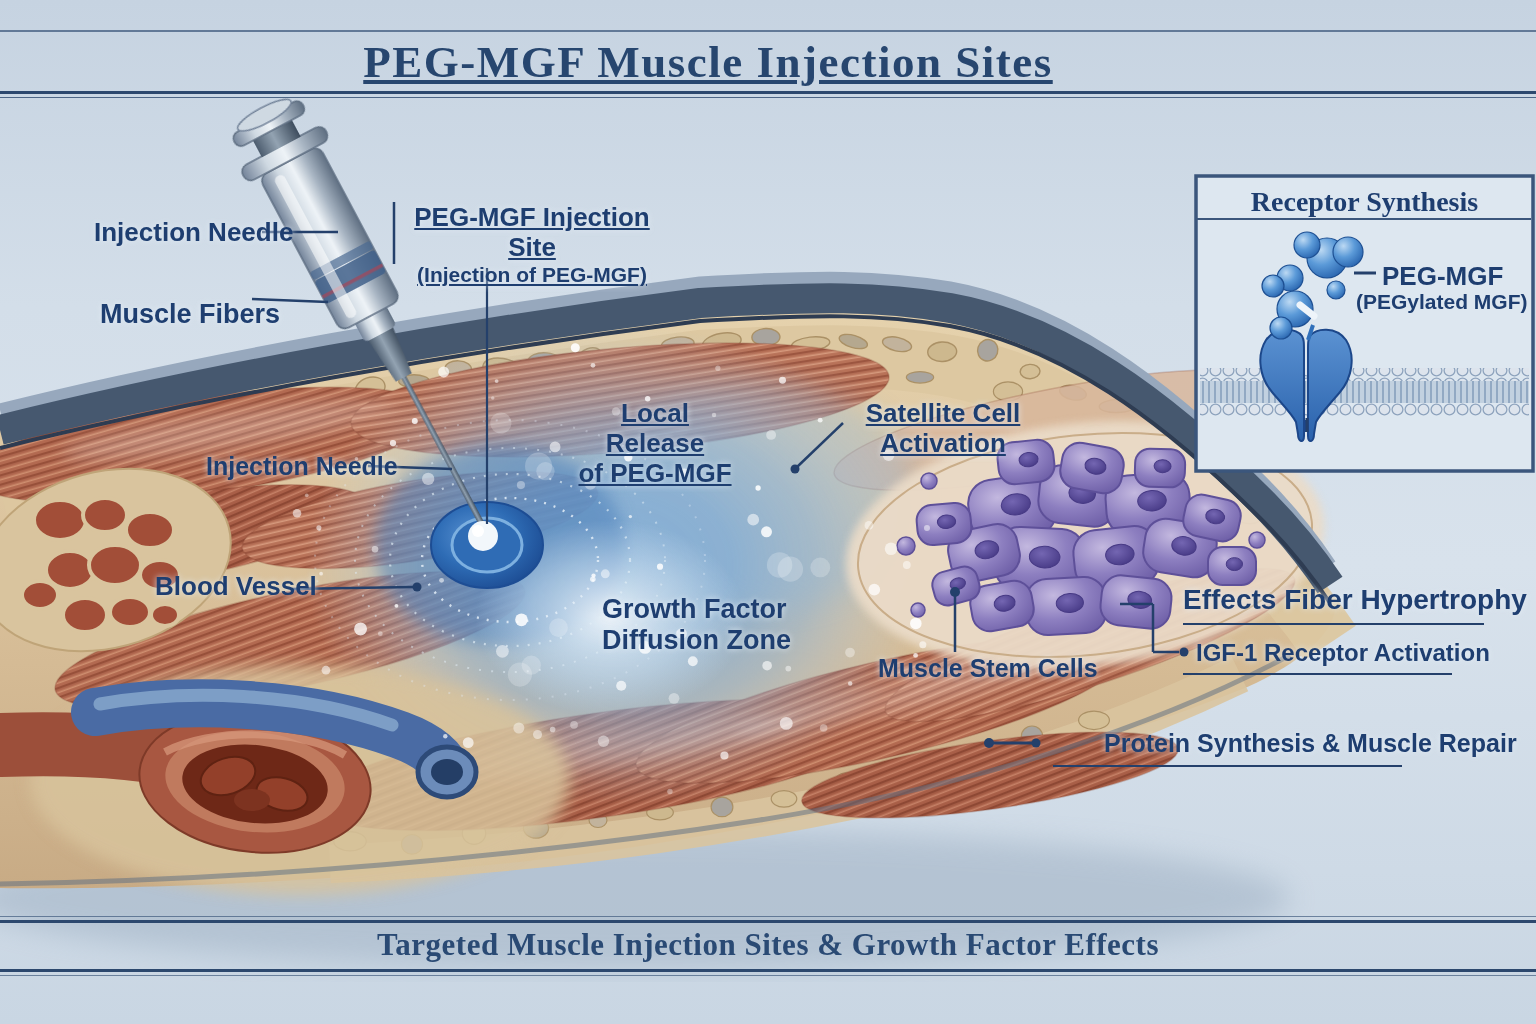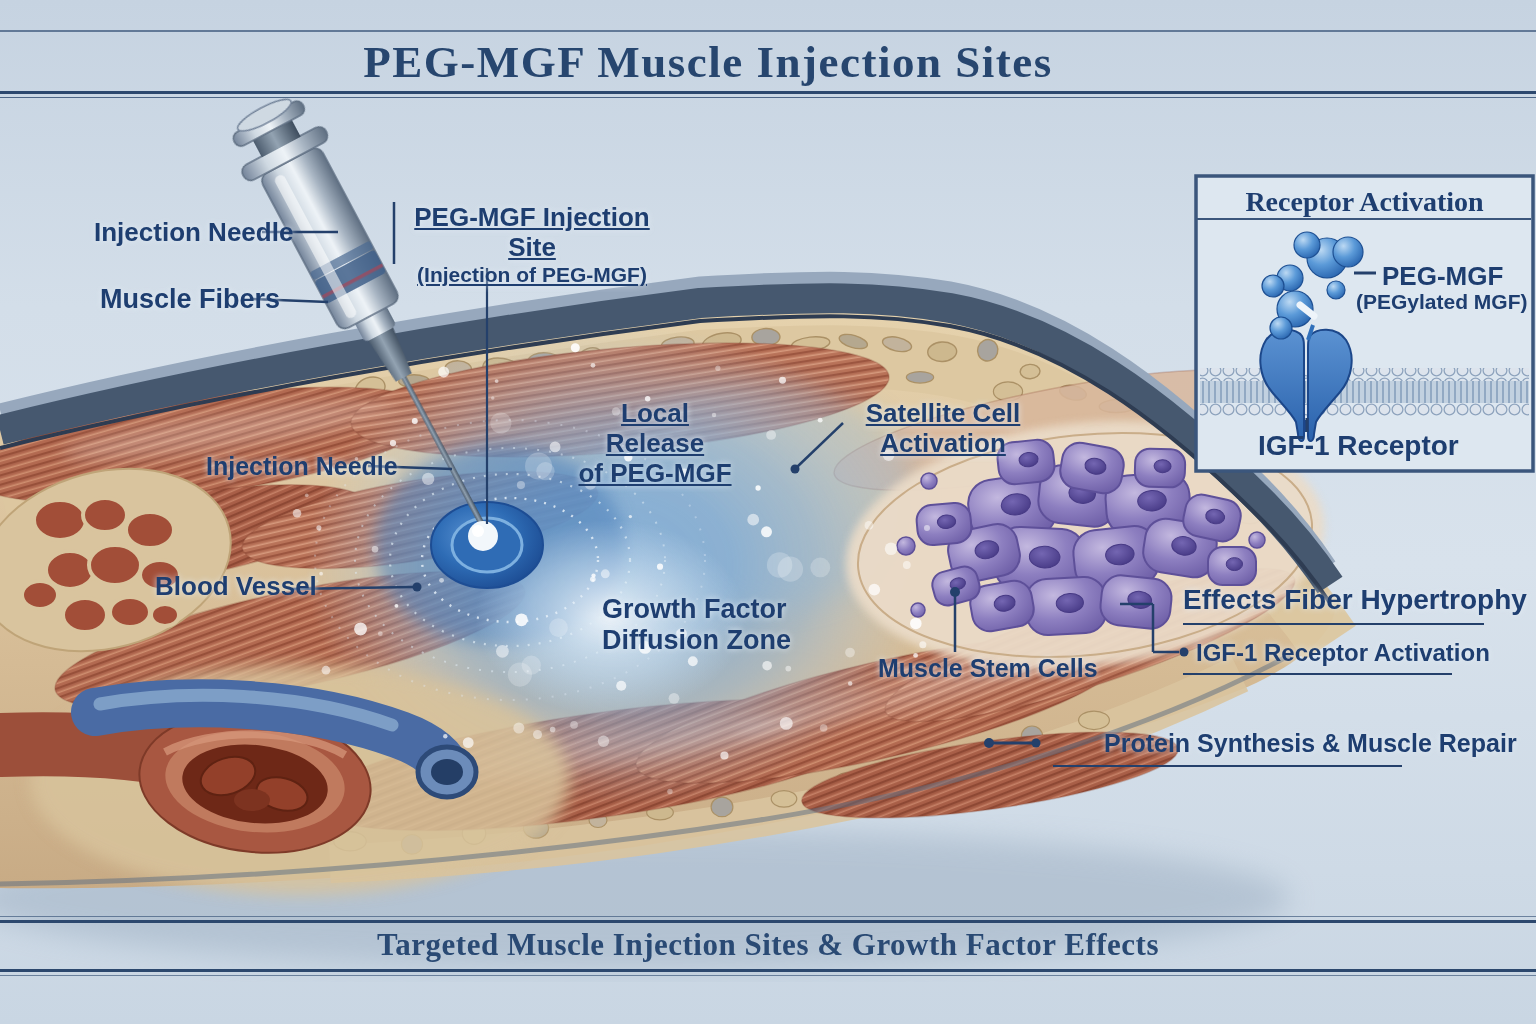--- a/index.html
+++ b/index.html
@@ -6,21 +6,21 @@
   #stage{position:relative;width:1536px;height:1024px;overflow:hidden;
          background:linear-gradient(180deg,#c6d3e1 0%,#d3dee9 30%,#d8e2ec 55%,#c9d6e3 100%);
          font-family:"Liberation Sans",sans-serif;}
   svg.art{position:absolute;left:0;top:0;}
   .hline{position:absolute;left:0;width:1536px;background:#2c486e;}
   .lbl{position:absolute;color:#1e3e70;font-weight:bold;line-height:1.15;white-space:nowrap;
        text-shadow:0 0 6px rgba(230,238,246,.9);}
   .lbl.center{text-align:center;white-space:normal;text-decoration:underline;}
   #title{position:absolute;left:0;top:36px;width:1416px;text-align:center;
          font-family:"Liberation Serif",serif;font-weight:bold;font-size:45px;
-         color:#27466f;letter-spacing:1.5px;}
+         color:#27466f;letter-spacing:1.5px;text-decoration:underline;}
   #caption{position:absolute;left:0;top:927px;width:1536px;text-align:center;
            font-family:"Liberation Serif",serif;font-weight:bold;font-size:31px;
            color:#2a4a74;letter-spacing:.5px;}
   .inset-lbl{position:absolute;color:#1e3e70;font-weight:bold;white-space:nowrap;}
 </style>
 </head>
 <body>
 
 <div id="stage">
 
@@ -493,21 +493,21 @@
   <div class="hline" style="top:97px;height:1px;opacity:.8;"></div>
   <div class="hline" style="top:916px;height:1px;opacity:.6;"></div>
   <div class="hline" style="top:920px;height:3px;"></div>
   <div class="hline" style="top:969px;height:3px;"></div>
   <div class="hline" style="top:975px;height:1px;opacity:.6;"></div>
 
   <div id="title">PEG-MGF Muscle Injection Sites</div>
   <div id="caption">Targeted Muscle Injection Sites &amp; Growth Factor Effects</div>
 
   <div class="lbl" style="left:94px;top:218px;font-size:26px;">Injection Needle</div>
-  <div class="lbl" style="left:100px;top:284px;font-size:27px;">Muscle Fibers</div>
+  <div class="lbl" style="left:100px;top:299px;font-size:27px;">Muscle Fibers</div>
 
   <div class="lbl center" style="left:398px;top:203px;width:268px;">
     <div style="font-size:26px;">PEG-MGF Injection Site</div>
     <div style="font-size:21px;">(Injection of PEG-MGF)</div>
   </div>
 
   <div class="lbl" style="left:206px;top:452px;font-size:25px;">Injection Needle</div>
   <div class="lbl" style="left:155px;top:572px;font-size:26px;">Blood Vessel</div>
 
   <div class="lbl center" style="left:575px;top:399px;width:160px;font-size:26px;">
@@ -523,17 +523,16 @@
   <div class="lbl" style="left:602px;top:594px;font-size:27px;line-height:1.16;">
     <div>Growth Factor</div>
     <div>Diffusion Zone</div>
   </div>
 
   <div class="lbl" style="left:878px;top:654px;font-size:25px;">Muscle Stem Cells</div>
   <div class="lbl" style="left:1183px;top:584px;font-size:28px;">Effects Fiber Hypertrophy</div>
   <div class="lbl" style="left:1196px;top:639px;font-size:24px;">IGF-1 Receptor Activation</div>
   <div class="lbl" style="left:1056px;top:729px;font-size:25px;padding-left:48px;">Protein Synthesis &amp; Muscle Repair</div>
 
-  <div class="inset-lbl" style="left:1196px;top:186px;width:337px;text-align:center;font-family:'Liberation Serif',serif;font-size:28px;color:#1e3e70;">Receptor Activation</div>
+  <div class="inset-lbl" style="left:1196px;top:186px;width:337px;text-align:center;font-family:'Liberation Serif',serif;font-size:28px;color:#1e3e70;">Receptor Synthesis</div>
   <div class="inset-lbl" style="left:1382px;top:261px;font-size:26px;">PEG-MGF</div>
   <div class="inset-lbl" style="left:1356px;top:290px;font-size:21px;">(PEGylated MGF)</div>
-  <div class="inset-lbl" style="left:1258px;top:430px;font-size:28px;">IGF-1 Receptor</div>
 </div>
 
 </body></html>

